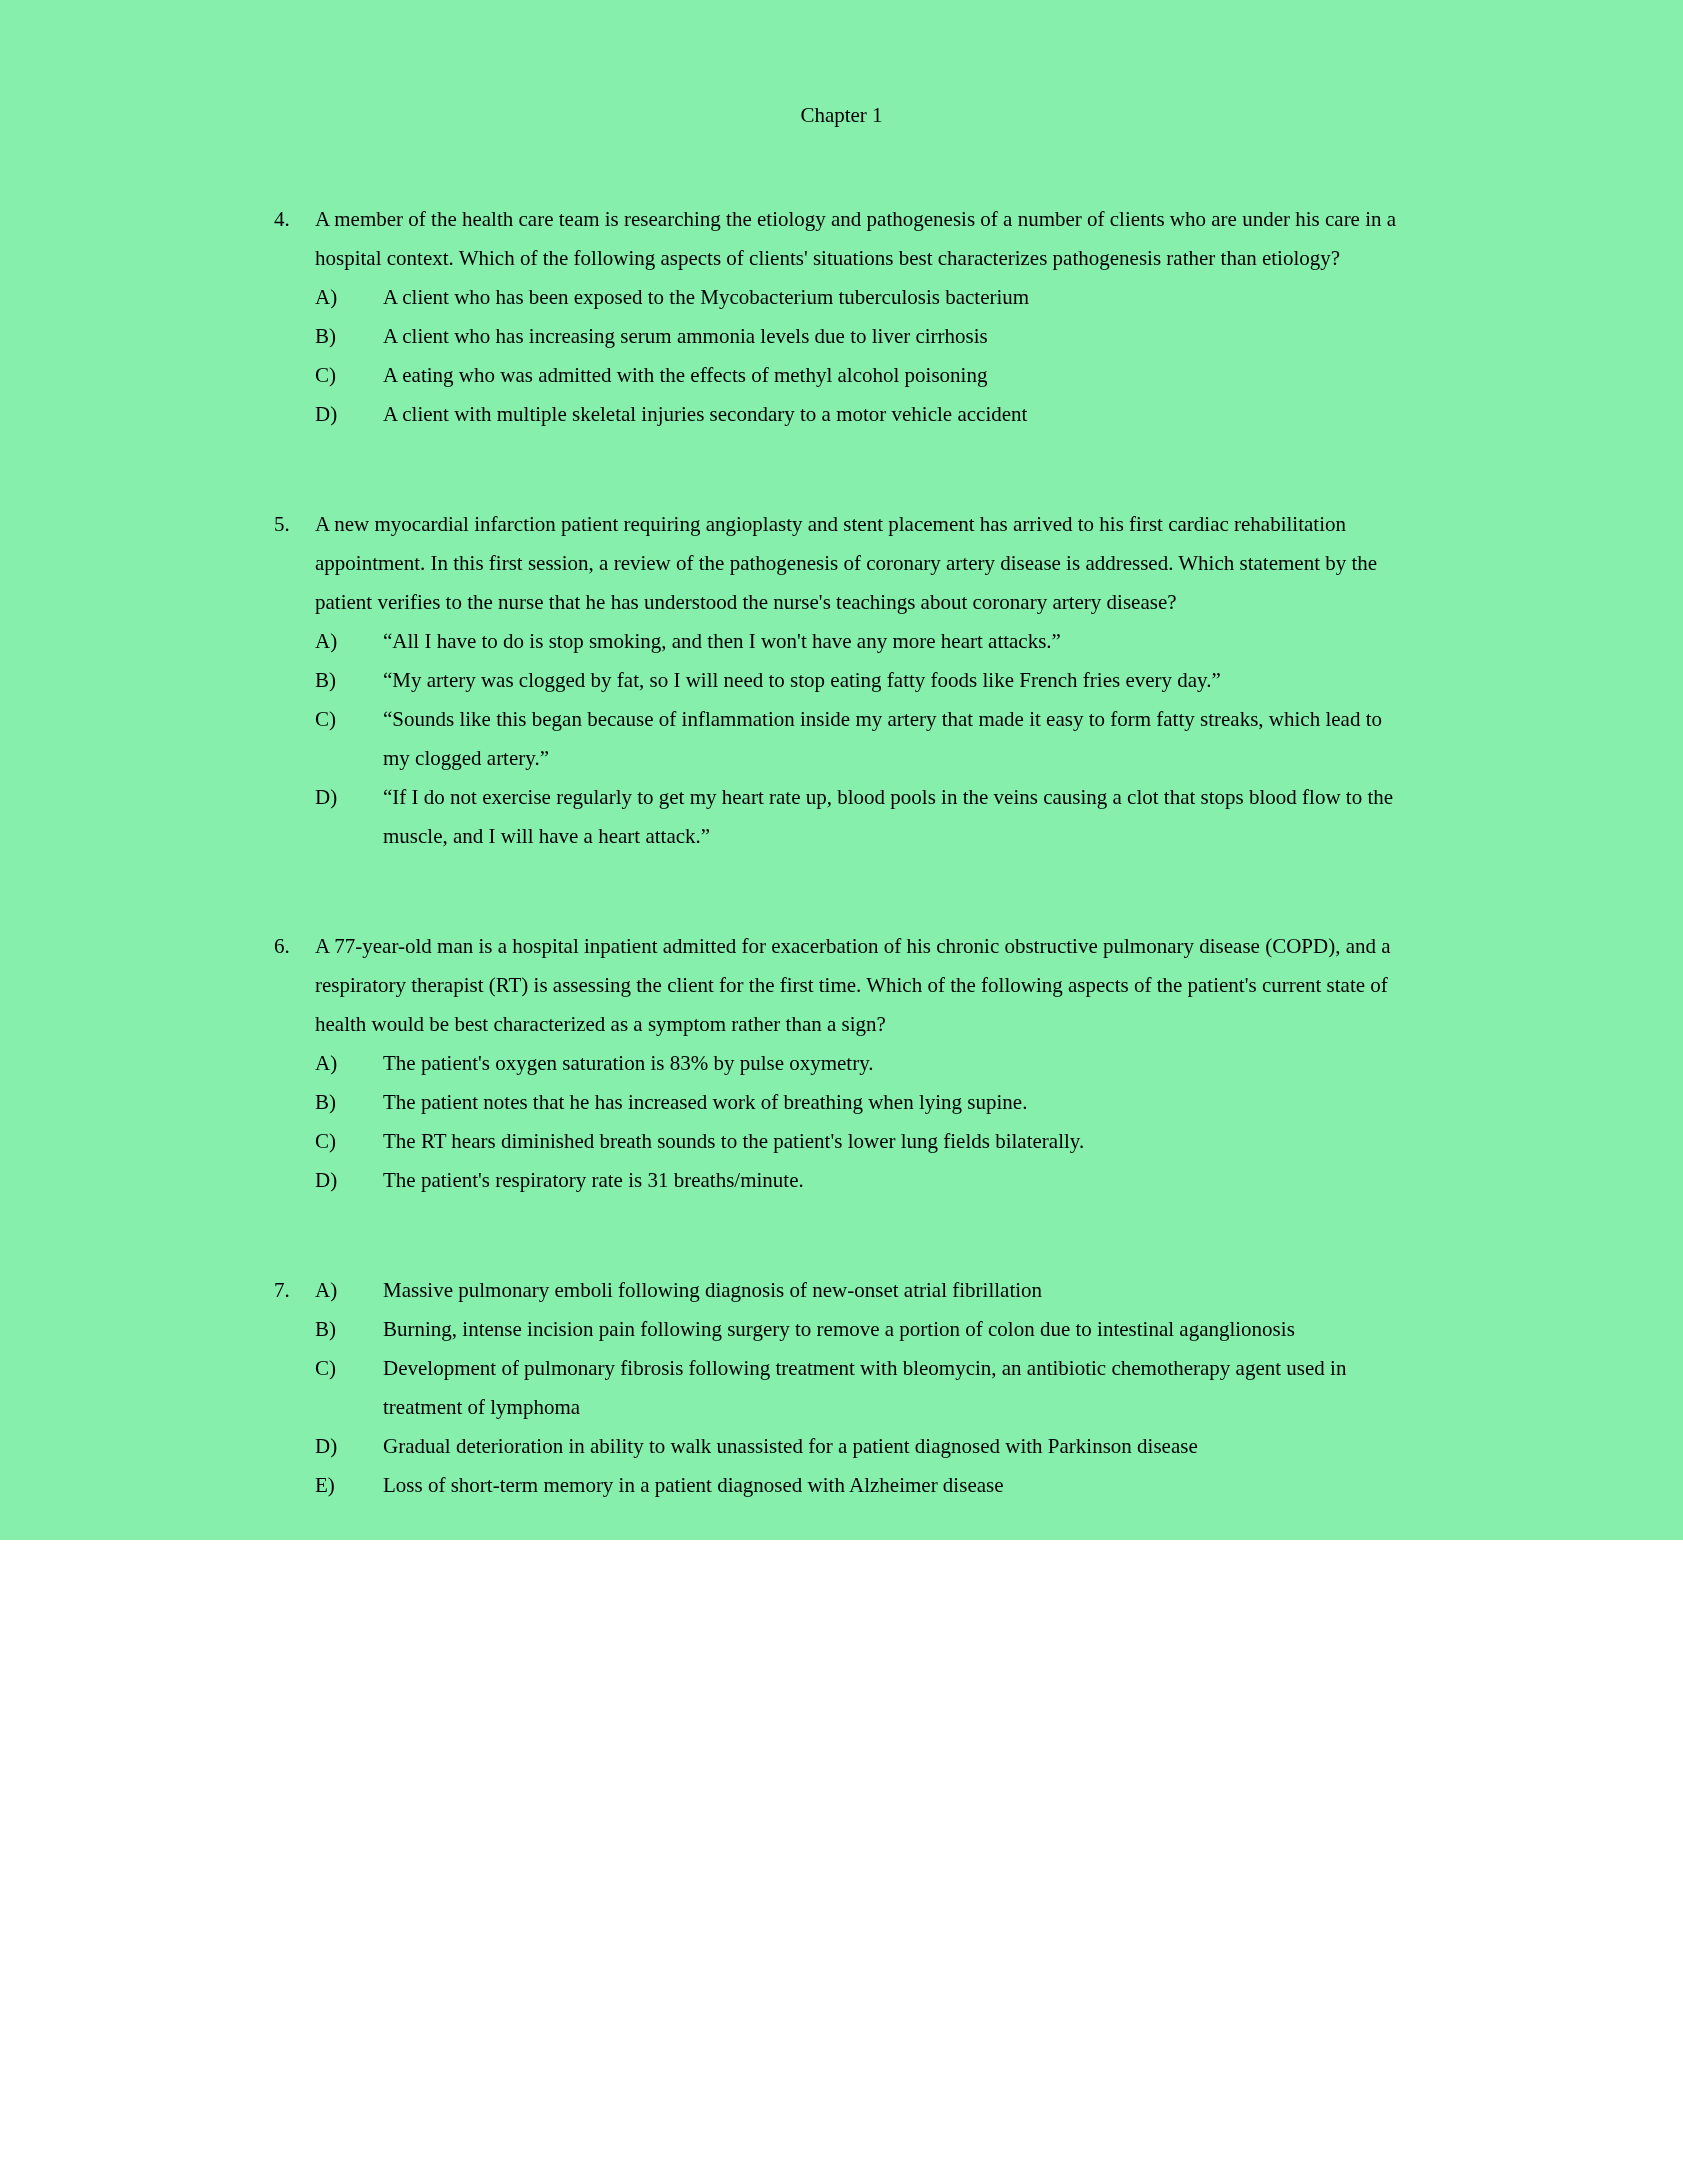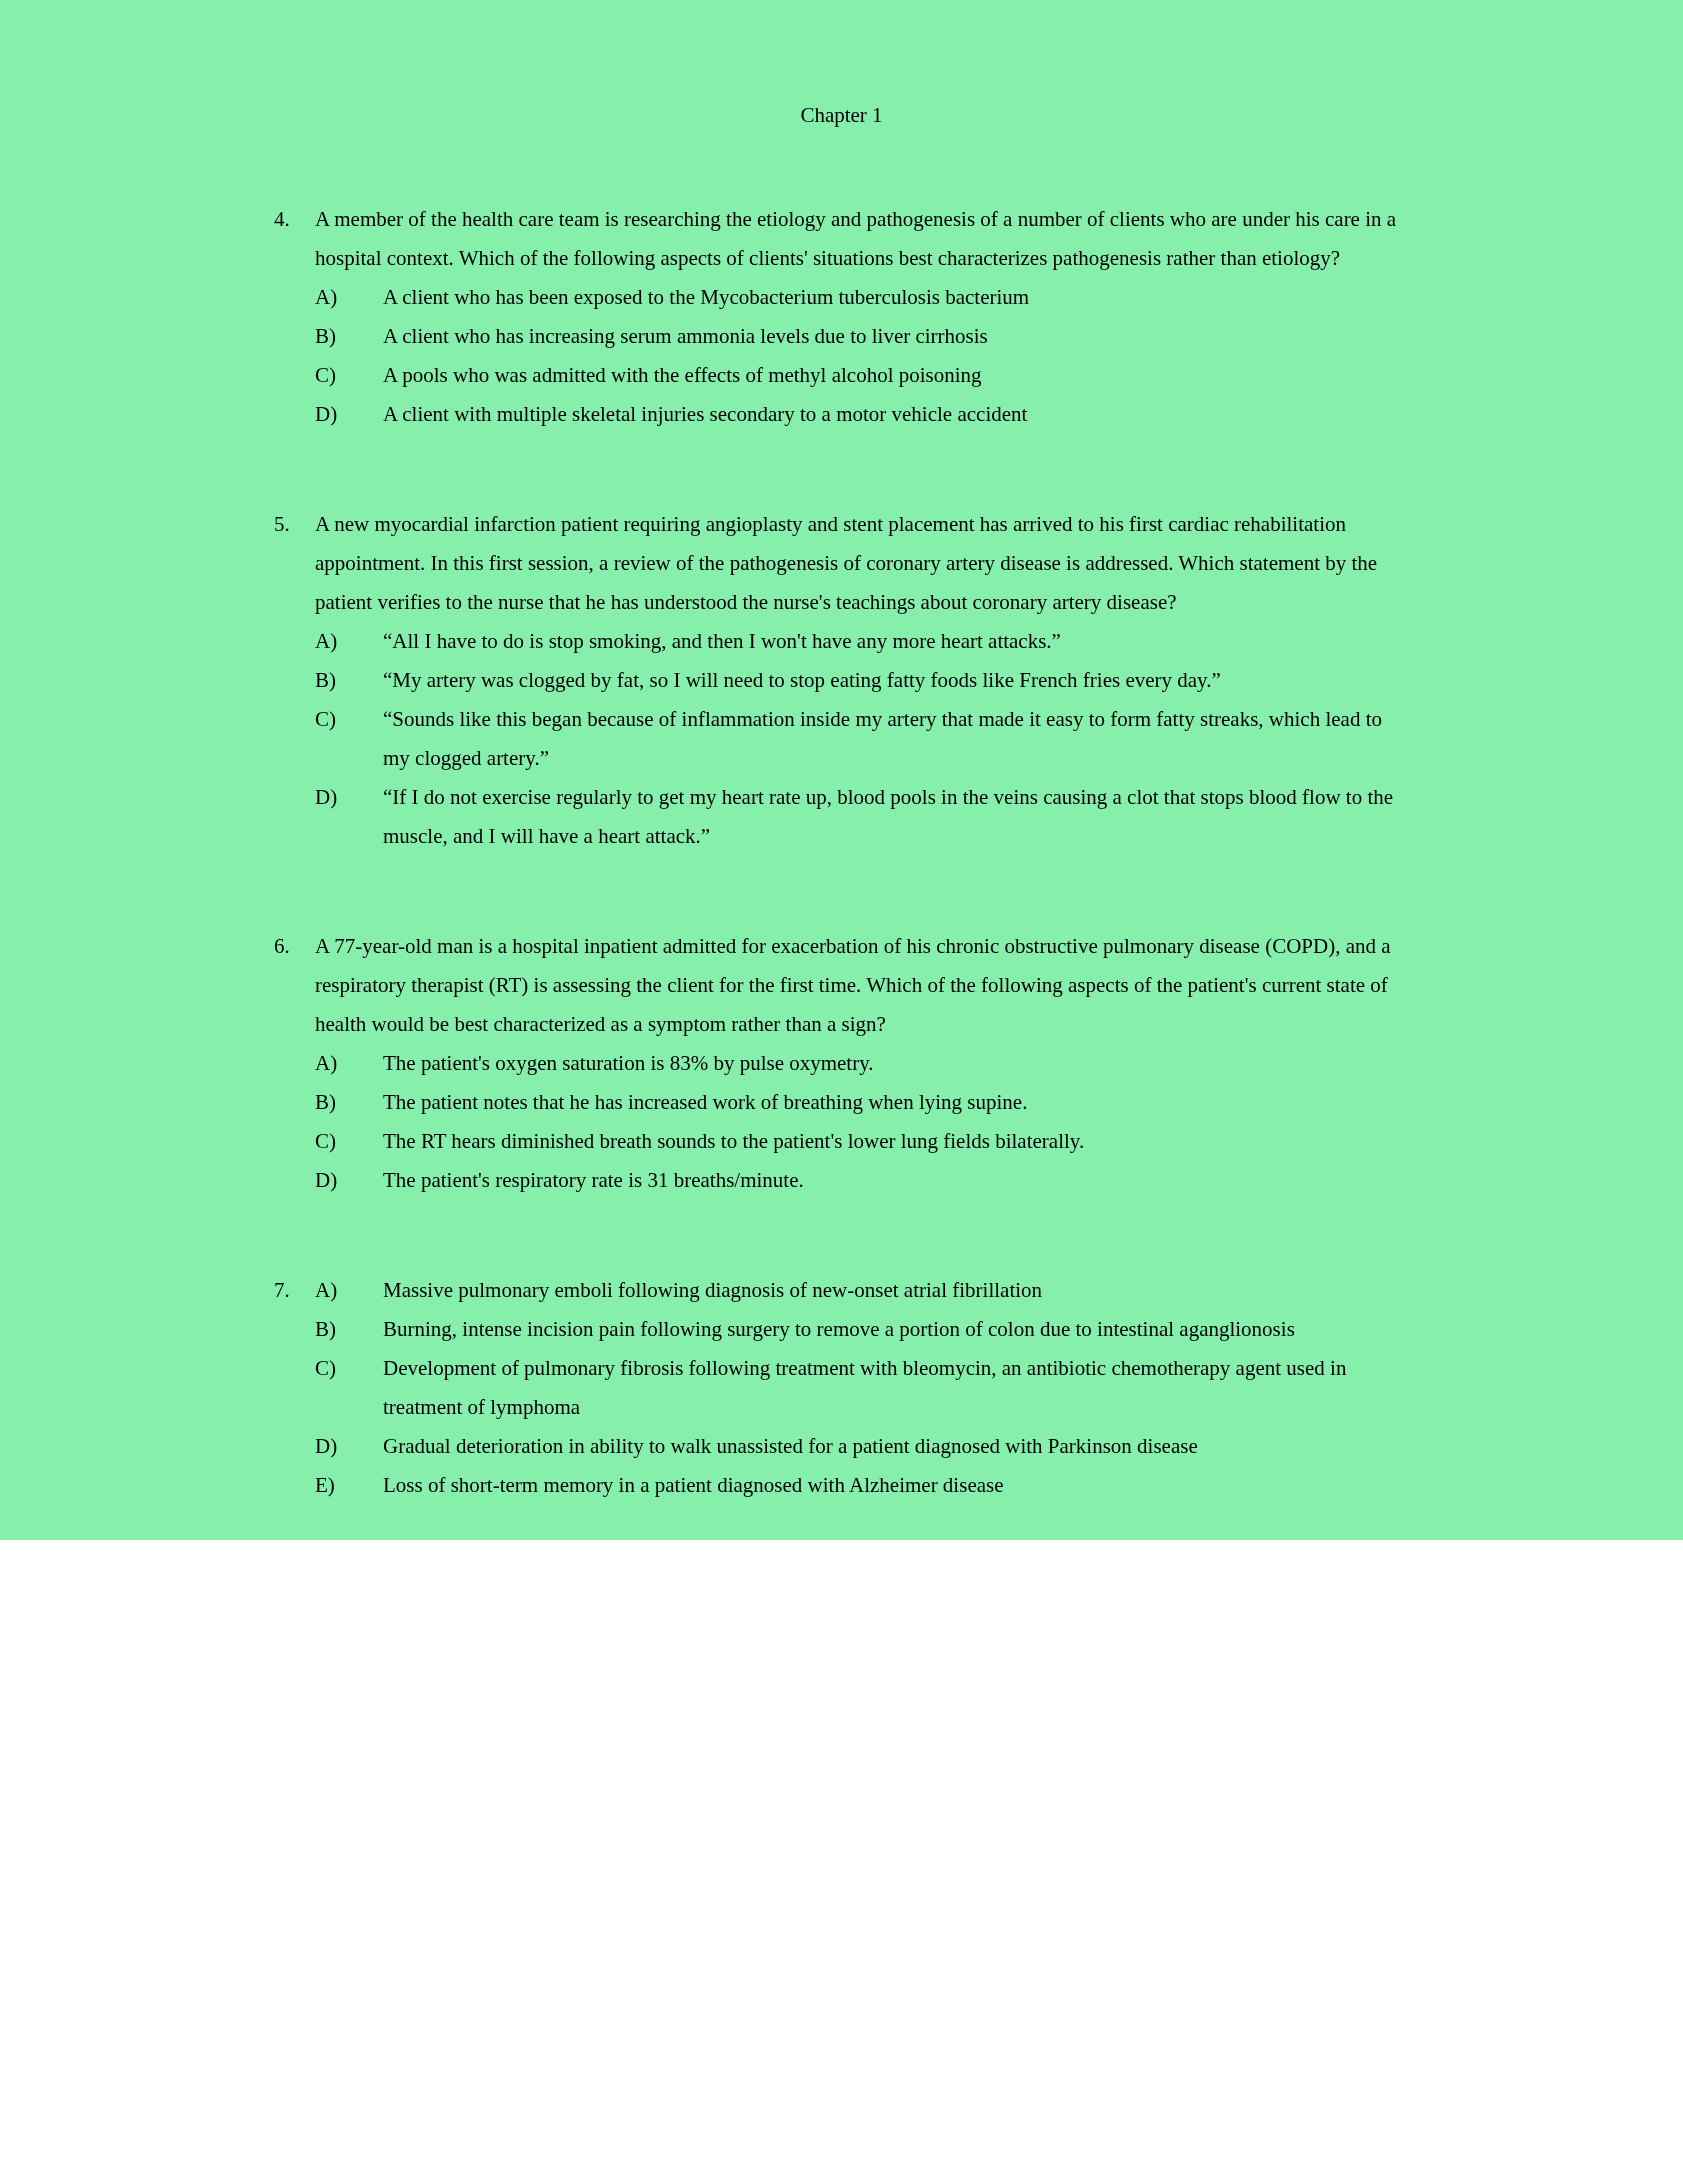--- a/index.html
+++ b/index.html
@@ -51,21 +51,21 @@
         <div class="option">
           <span class="opt-letter">A)</span>
           <span class="opt-text"><span>A client who has been exposed to the </span><span class="it">Mycobacterium tuberculosis</span><span> bacterium</span></span>
         </div>
         <div class="option">
           <span class="opt-letter">B)</span>
           <span class="opt-text">A client who has increasing serum ammonia levels due to liver cirrhosis</span>
         </div>
         <div class="option">
           <span class="opt-letter">C)</span>
-          <span class="opt-text">A pools who was admitted with the effects of methyl alcohol poisoning</span>
+          <span class="opt-text">A eating who was admitted with the effects of methyl alcohol poisoning</span>
         </div>
         <div class="option">
           <span class="opt-letter">D)</span>
           <span class="opt-text">A client with multiple skeletal injuries secondary to a motor vehicle accident</span>
         </div>
       </div>
     </div>
 
     <div class="question">
       <span class="q-num">5.</span>

